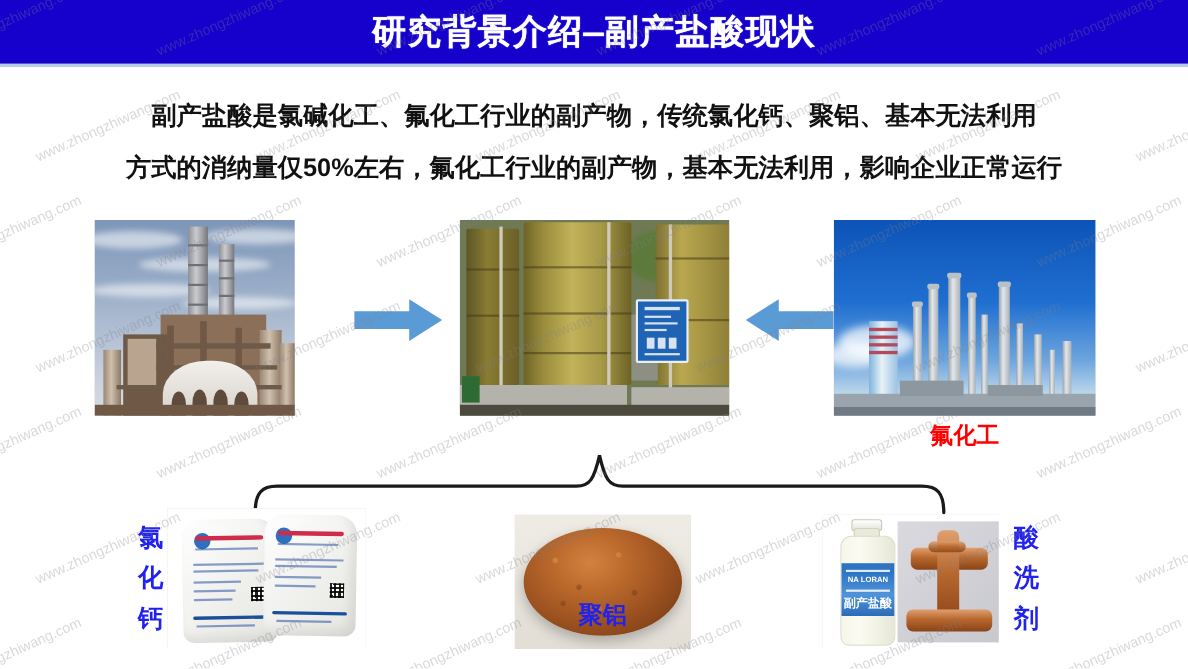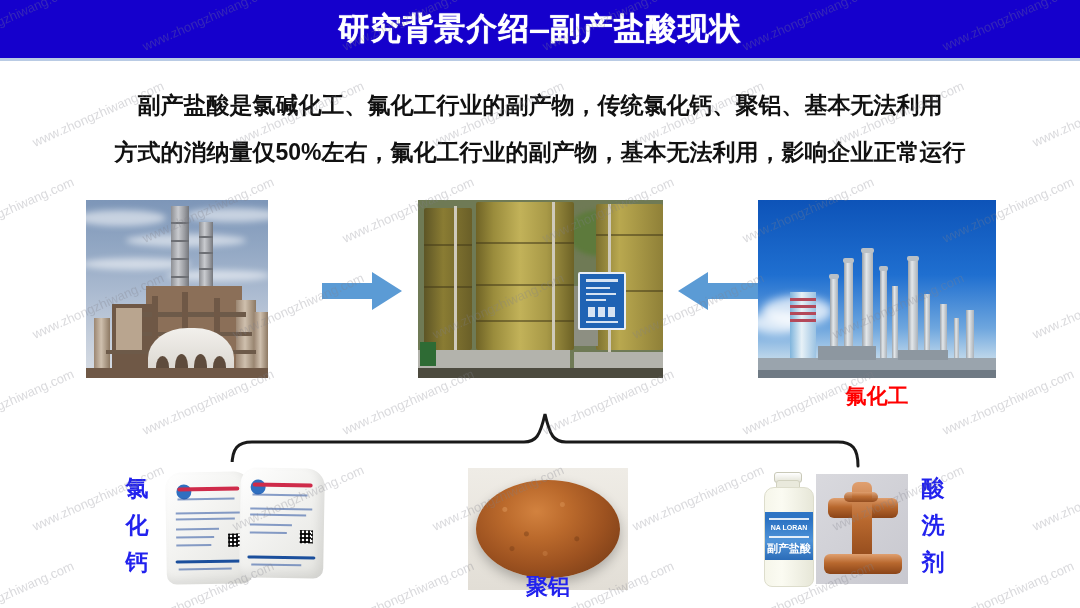--- a/index.html
+++ b/index.html
@@ -104,21 +104,21 @@
   .vlabel{
     position:absolute;color:#2222ee;font-size:23px;font-weight:bold;
     line-height:37px;text-align:center;width:34px;
   }
   #label-cacl2{left:120px;top:470px;}
   #label-pickling{left:916px;top:470px;}
   .hlabel{
     position:absolute;color:#2222ee;font-size:22px;font-weight:bold;
     text-align:center;white-space:nowrap;
   }
-  #label-pac{left:468px;top:572px;width:160px;}
+  #label-pac{left:468px;top:544px;width:160px;}
 
   
   .bagwrap{position:absolute;inset:0;background:#ffffff;}
   .bag{position:absolute;background:linear-gradient(135deg,#ffffff 0%,#f4f4f2 40%,#e4e4e0 100%);
        border-radius:16px 18px 10px 10px;box-shadow:inset -5px -5px 10px rgba(0,0,0,.08);}
   .bag .bt{position:absolute;left:14%;width:72%;height:4px;background:#cf2b4a;border-radius:2px;}
   .bag .bb{position:absolute;left:10%;width:80%;height:3px;background:#1b4f9c;border-radius:2px;}
   .bag .blk{position:absolute;background:#2a52a0;opacity:.55;height:2px;}
   .bag .logo{position:absolute;width:15px;height:15px;border-radius:50%;background:#2f6fc0;}
   .bag .qr{position:absolute;width:13px;height:13px;background:

